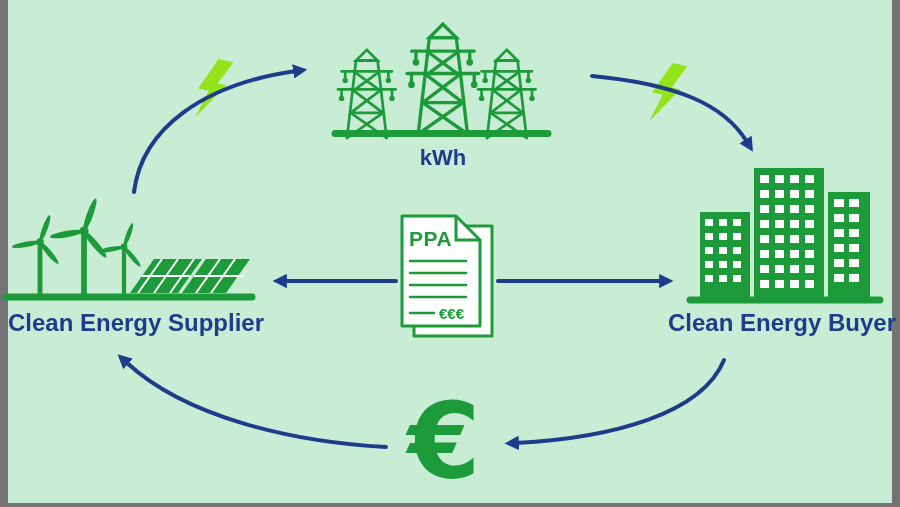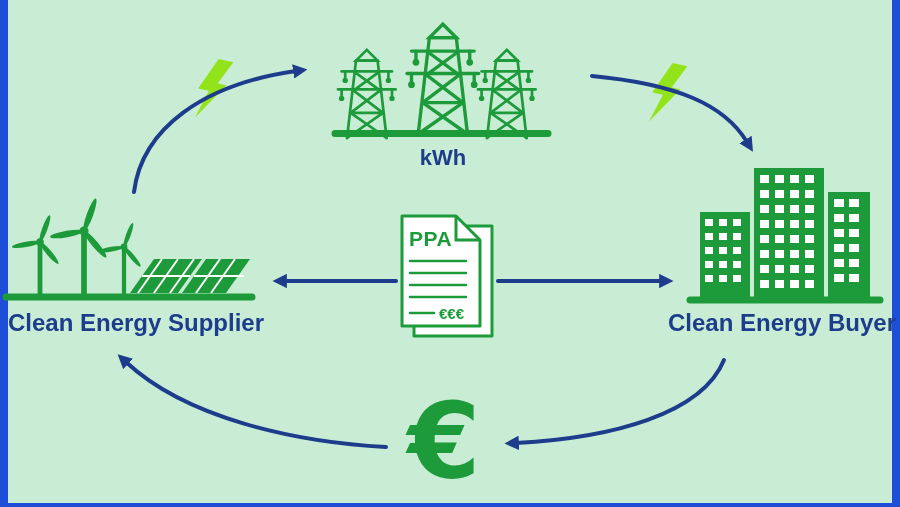--- a/index.html
+++ b/index.html
@@ -1,16 +1,16 @@
 <!DOCTYPE html>
 <html><head>
 <meta charset="utf-8">
 <style>
   html, body { margin: 0; padding: 0; background: #ffffff; }
-  .stage { width: 900px; height: 507px; position: relative; overflow: hidden; background: #1d4ed8; }
+  .stage { width: 900px; height: 507px; position: relative; overflow: hidden; background: #737373; }
   svg { display: block; }
   text { font-family: "Liberation Sans", sans-serif; }
   .node-label { fill: #1d3d8c; font-size: 24px; font-weight: 600; }
   .kwh-label  { fill: #1d3d8c; font-size: 22px; font-weight: 600; }
   .arrow { fill: none; stroke: #1d3d8c; stroke-width: 4; stroke-linecap: round; }
   .g-stroke { stroke: #1d9b3b; fill: none; }
   .g-fill   { fill: #1d9b3b; }
   .paper { fill: #ffffff; stroke: #1d9b3b; stroke-width: 3; stroke-linejoin: round; }
   .doc-title { fill: #1d9b3b; font-size: 21px; font-weight: 700; letter-spacing: 0.5px; }
   .doc-price { fill: #1d9b3b; font-size: 15px; font-weight: 700; }

